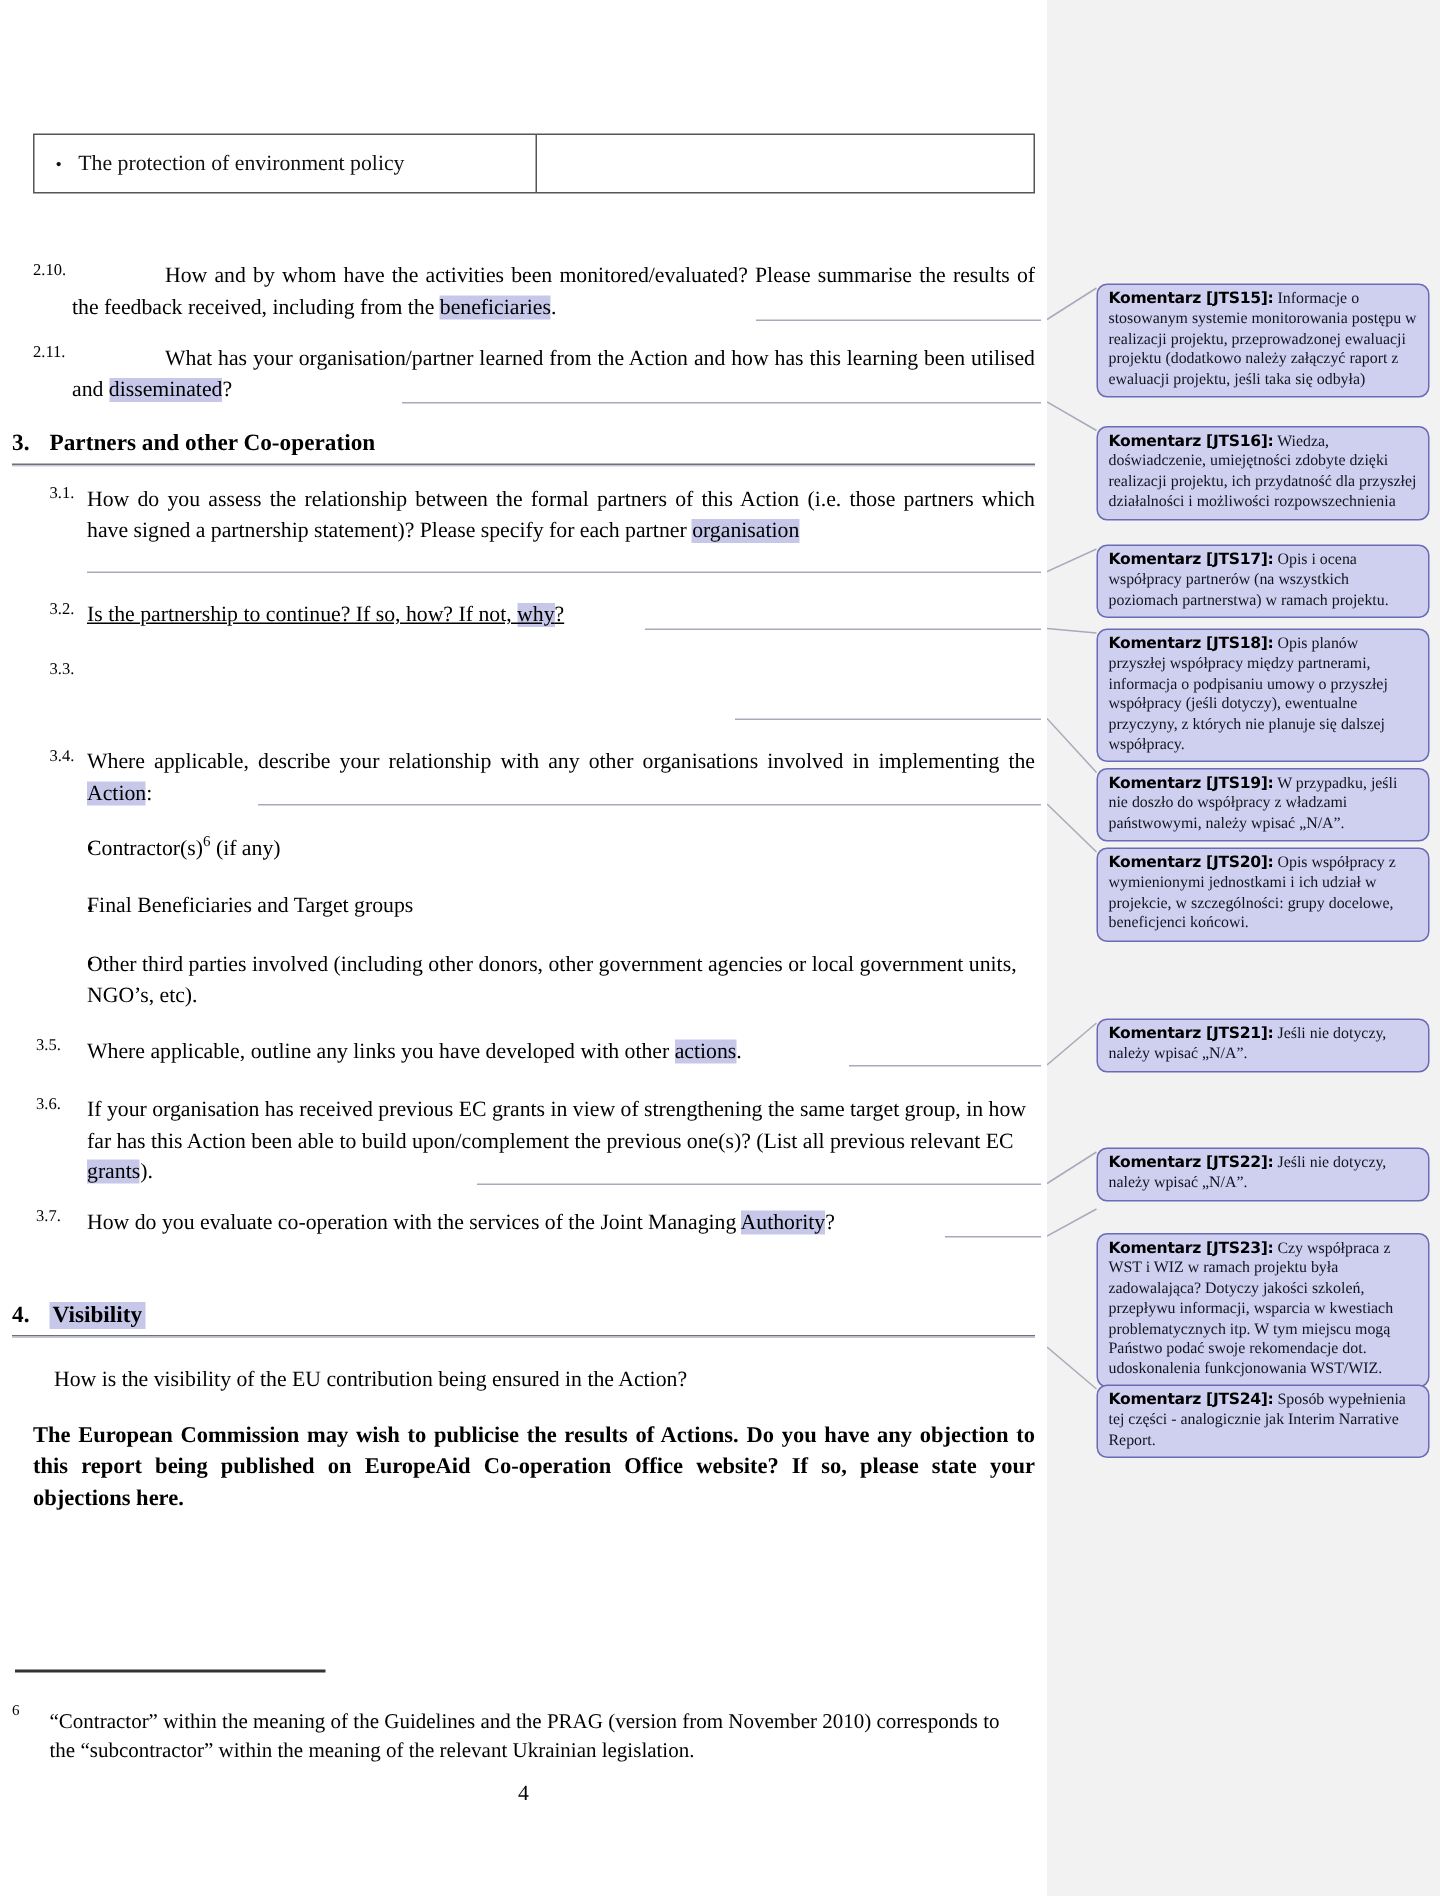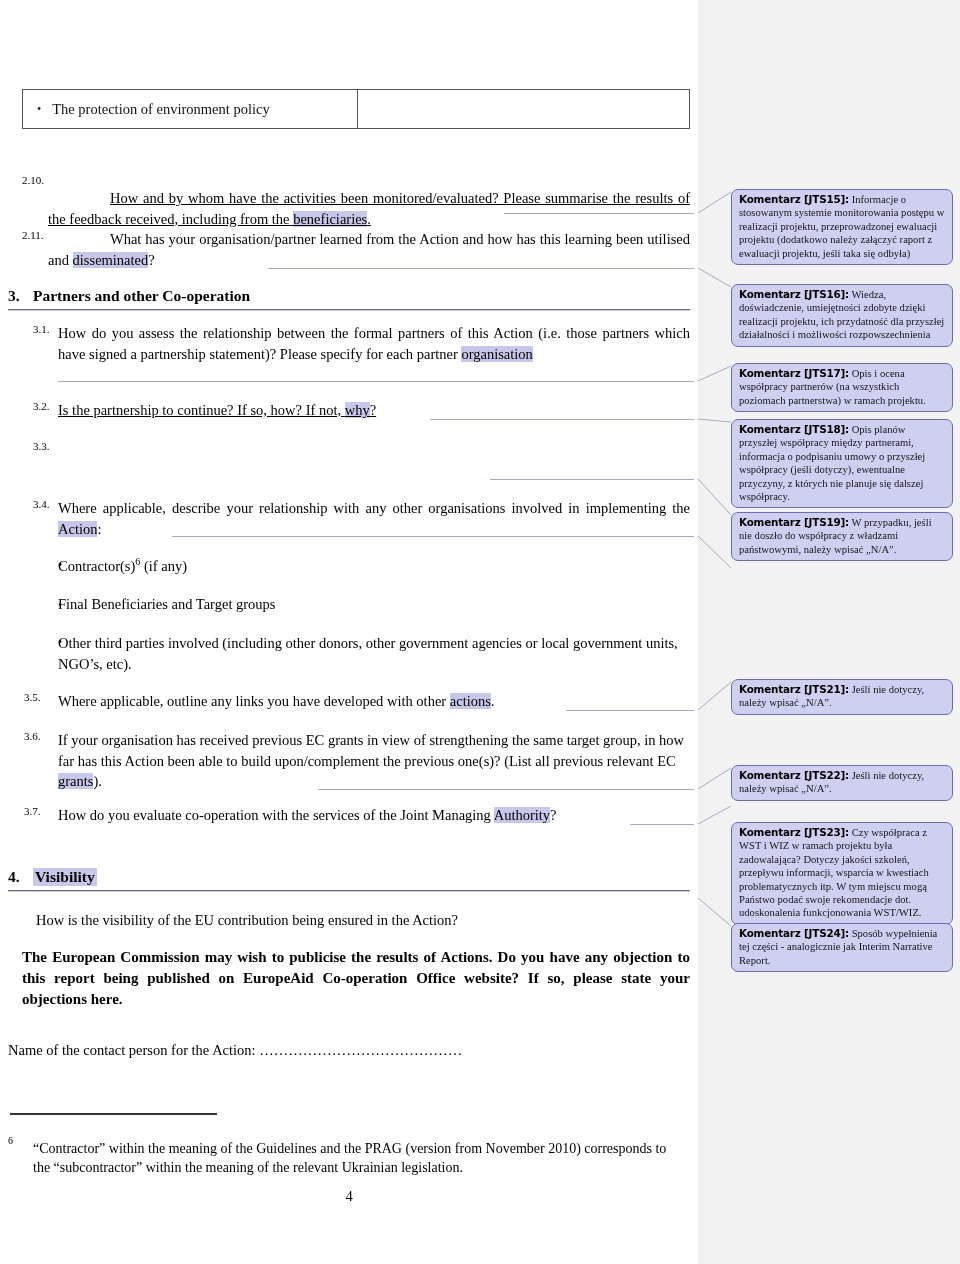--- a/index.html
+++ b/index.html
@@ -124,21 +124,21 @@
 
   <div class="tbl">
     <div class="c1">
       <span class="bul">•</span>
       <span>The protection of environment policy</span>
     </div>
     <div class="c2"></div>
   </div>
 
   <div class="num" style="left:22px;top:174px;">2.10.</div>
-  <div class="txt" style="left:48px;top:188px;width:642px;text-indent:62px;text-decoration:underline;"><span>How and by whom have the activities been monitored/evaluated? Please summarise the results of the feedback received, including from the </span><span class="hl">beneficiaries</span><span>.</span></div>
+  <div class="txt" style="left:48px;top:174px;width:642px;text-indent:62px;"><span>How and by whom have the activities been monitored/evaluated? Please summarise the results of the feedback received, including from the </span><span class="hl">beneficiaries</span><span>.</span></div>
   <div class="lead" style="left:504px;top:213px;width:190px;"></div>
 
   <div class="num" style="left:22px;top:229px;text-align:right;">2.11.</div>
   <div class="txt" style="left:48px;top:229px;width:642px;text-indent:62px;"><span>What has your organisation/partner learned from the Action and how has this learning been utilised and </span><span class="hl">disseminated</span><span>?</span></div>
   <div class="lead" style="left:268px;top:268px;width:426px;"></div>
 
   <div class="h2" style="left:8px;top:287px;">3.</div>
   <div class="h2" style="left:33px;top:287px;">Partners and other Co-operation</div>
   <div class="rule" style="left:8px;top:309px;width:682px;"></div>
 
@@ -185,21 +185,20 @@
   <div class="lead" style="left:630px;top:824px;width:64px;"></div>
 
   <div class="h2" style="left:8px;top:868px;">4.</div>
   <div class="h2 hl" style="left:33px;top:868px;padding:0 2px;">Visibility</div>
   <div class="rule" style="left:8px;top:890px;width:682px;"></div>
 
   <div class="txt nj" style="left:36px;top:910px;width:640px;">How is the visibility of the EU contribution being ensured in the Action?</div>
 
   <div class="txt bold" style="left:22px;top:947px;width:668px;font-size:15px;line-height:21px;">The European Commission may wish to publicise the results of Actions. Do you have any objection to this report being published on EuropeAid Co-operation Office website?  If so, please state your objections here.</div>
 
-  <div class="txt nj" style="left:8px;top:1040px;width:670px;">Name of the contact person for the Action: ……………………………………</div>
 
   <div class="fnrule"></div>
   <div class="fnmark">6</div>
   <div class="fntxt">“Contractor” within the meaning of the Guidelines and the PRAG (version from November 2010) corresponds to the “subcontractor” within the meaning of the relevant Ukrainian legislation.</div>
   <div class="pgno">4</div>
 </div>
 
 <div id="rail">
 
   <div class="cmt" style="top:189px;">
@@ -215,20 +214,23 @@
   </div>
 
   <div class="cmt" style="top:419px;">
     <span class="lbl">Komentarz [JTS18]:</span><span> Opis planów przyszłej współpracy między partnerami, informacja o podpisaniu umowy o przyszłej współpracy (jeśli dotyczy), ewentualne przyczyny, z których nie planuje się dalszej współpracy.</span>
   </div>
 
   <div class="cmt" style="top:512px;">
     <span class="lbl">Komentarz [JTS19]:</span><span> W przypadku, jeśli nie doszło do współpracy z władzami państwowymi, należy wpisać „N/A”.</span>
   </div>
 
+  <div class="cmt" style="top:565px;">
+    <span class="lbl">Komentarz [JTS20]:</span><span> Opis współpracy z wymienionymi jednostkami i ich udział w projekcie, w szczególności: grupy docelowe, beneficjenci końcowi.</span>
+  </div>
 
   <div class="cmt" style="top:679px;">
     <span class="lbl">Komentarz [JTS21]:</span><span> Jeśli nie dotyczy, należy wpisać „N/A”.</span>
   </div>
 
   <div class="cmt" style="top:765px;">
     <span class="lbl">Komentarz [JTS22]:</span><span> Jeśli nie dotyczy, należy wpisać „N/A”.</span>
   </div>
 
   <div class="cmt" style="top:822px;">

